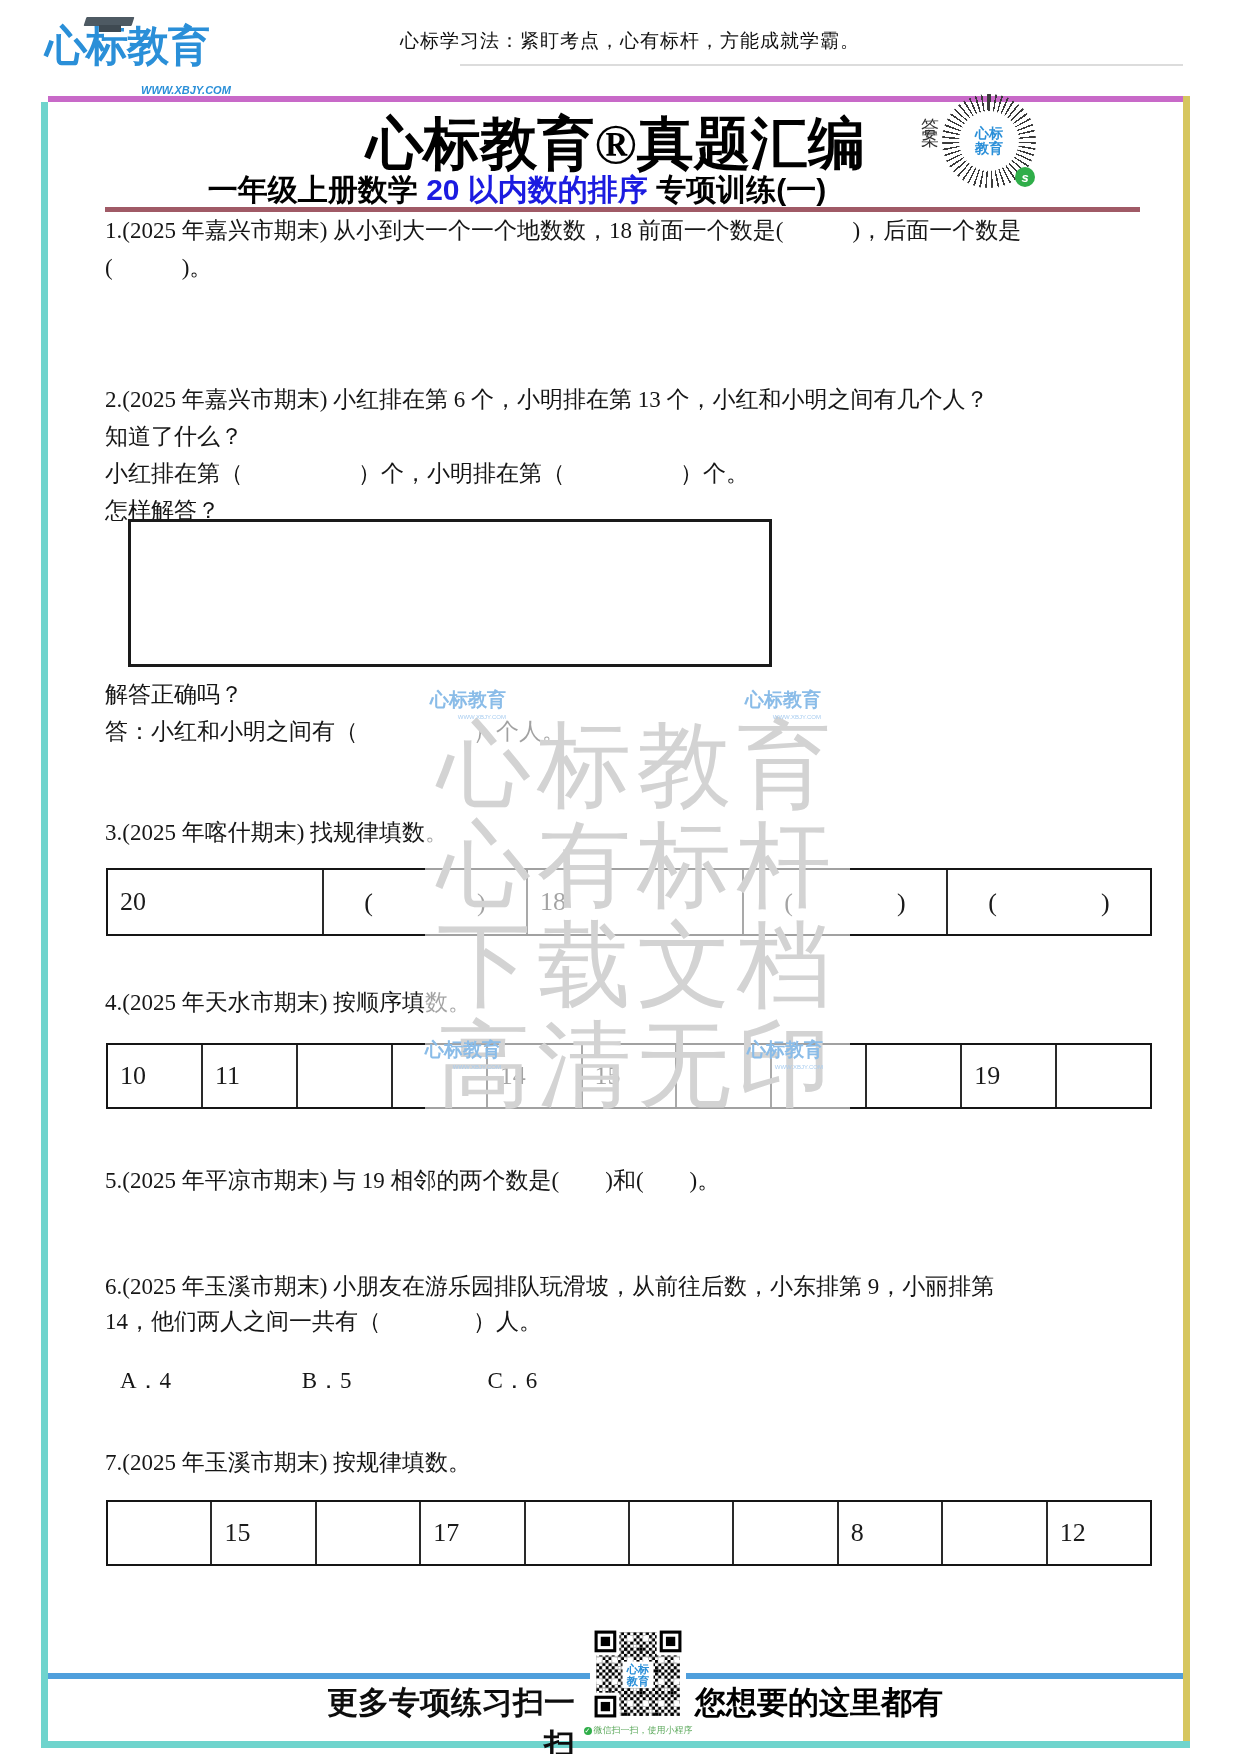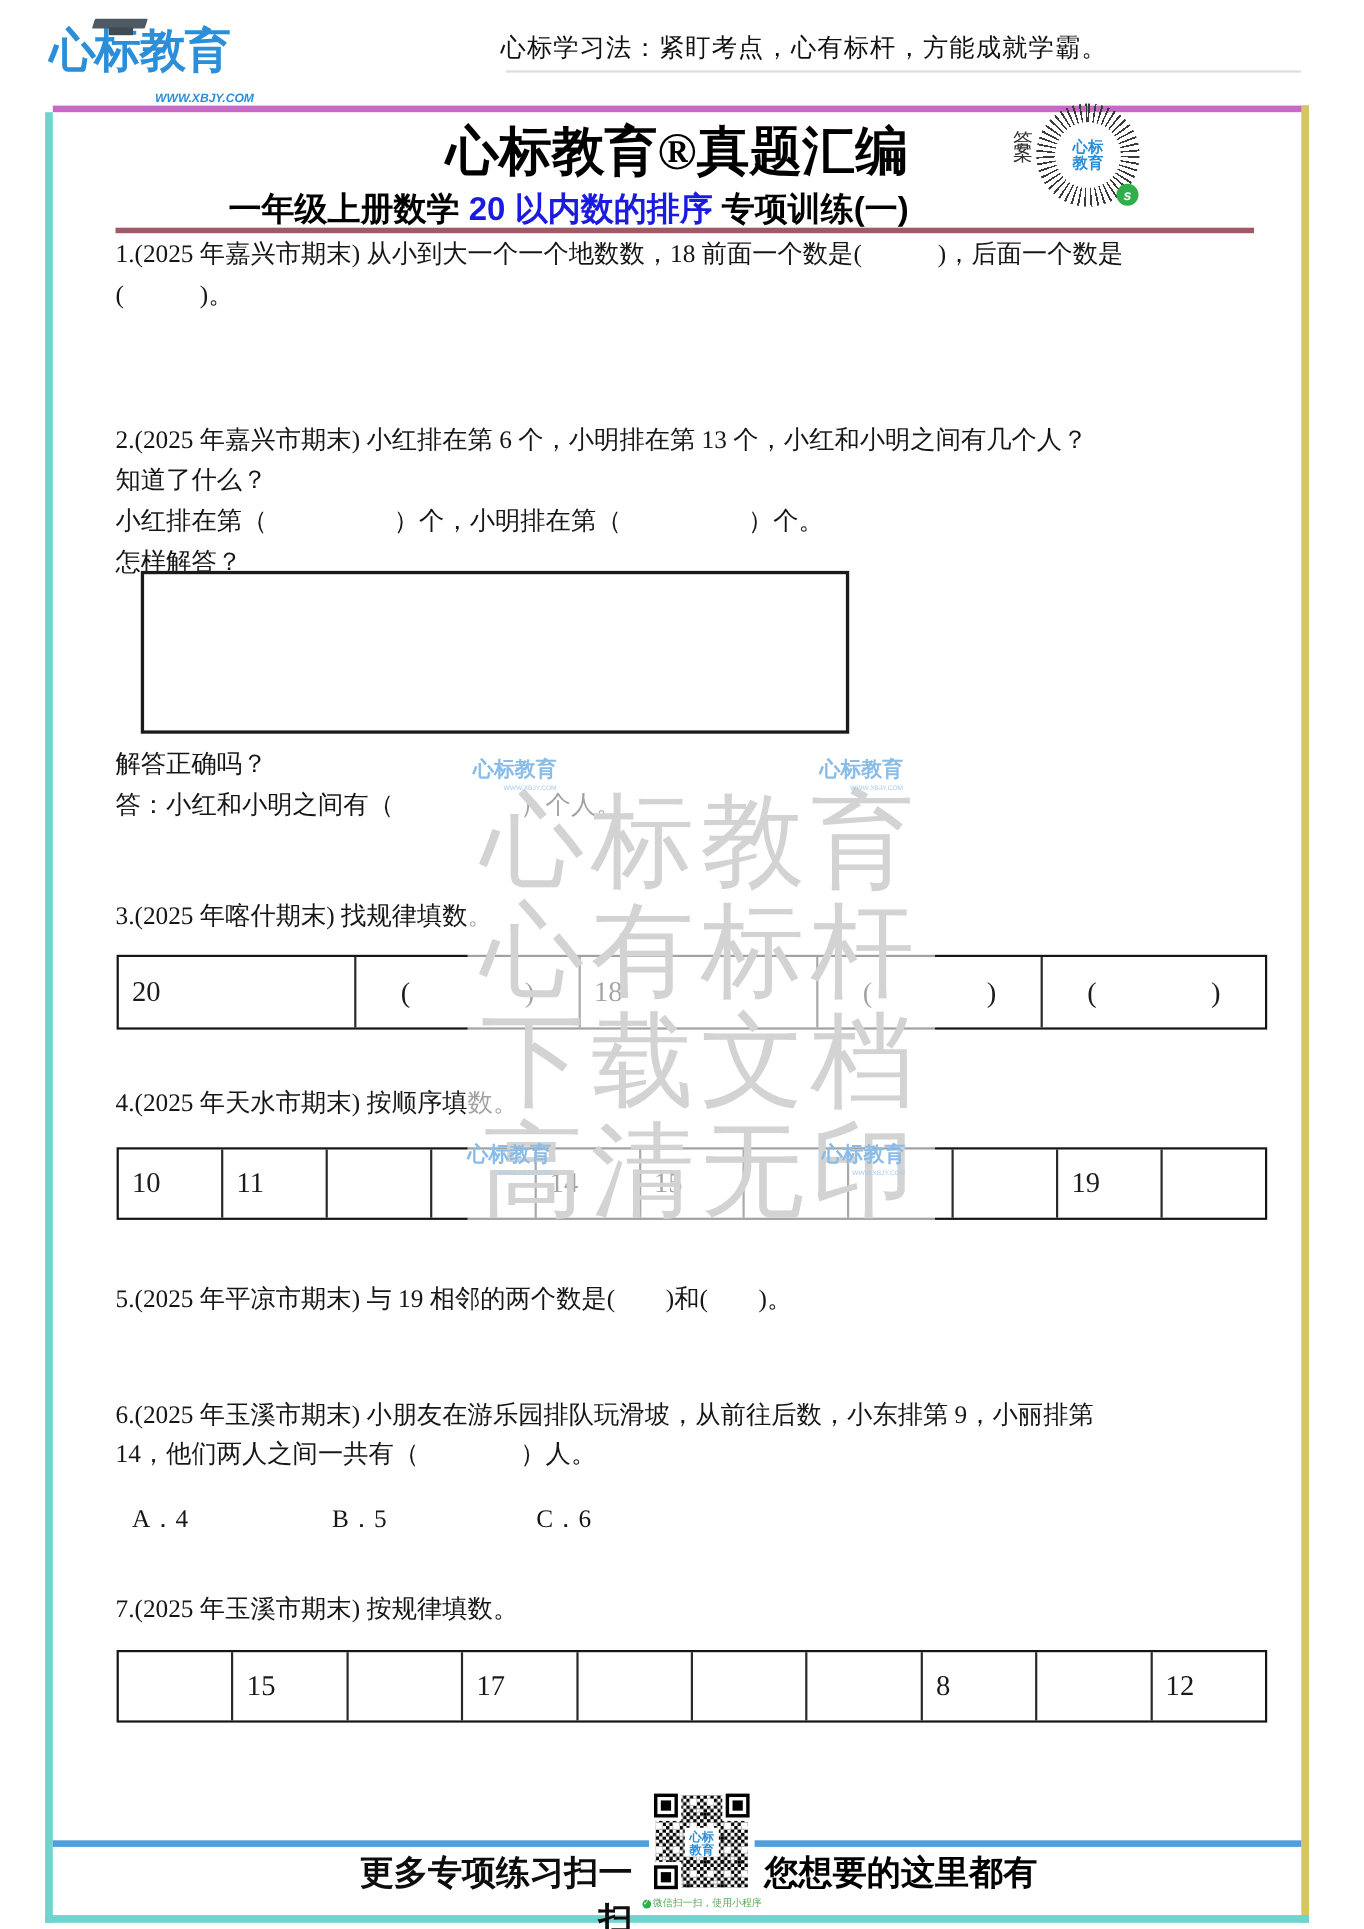--- a/index.html
+++ b/index.html
@@ -14,39 +14,39 @@
   .h-grayline{position:absolute;left:460px;top:64px;width:723px;height:2px;background:#dcdcdc;}
 
   
   .logo{position:absolute;left:45px;top:24px;font-family:"Liberation Sans",sans-serif;
         font-weight:bold;font-size:42px;line-height:44px;color:#2a8fd8;letter-spacing:-1px;}
   .cap-top{position:absolute;left:40px;top:-7px;width:48px;height:9px;background:#4e5a63;
            transform:skewX(-18deg);border-radius:1px;}
   .cap-base{position:absolute;left:54px;top:1px;width:22px;height:7px;background:#3f4a52;}
   .logo-site{position:absolute;left:96px;top:44px;font-size:11px;font-style:italic;
              letter-spacing:0;color:#2a8fd8;font-weight:bold;}
-  .slogan{position:absolute;left:400px;top:28px;width:662px;text-align:center;
-          font-size:23px;letter-spacing:1px;color:#111;}
+  .slogan{position:absolute;left:400px;top:28px;width:662px;text-align:left;
+          font-size:19px;letter-spacing:1px;color:#111;}
 
   
   .ans-label{position:absolute;left:918px;top:104px;writing-mode:vertical-rl;
              font-size:18px;letter-spacing:10px;color:#333;}
   .mini-qr{position:absolute;left:942px;top:94px;width:94px;height:94px;border-radius:50%;
            background:repeating-conic-gradient(#3a3a3a 0deg 2.2deg,transparent 2.2deg 7.6deg);}
   .mini-qr-inner{position:absolute;inset:17px;border-radius:50%;background:#fff;
                  display:flex;flex-direction:column;align-items:center;justify-content:center;}
   .mini-qr-text{font-family:"Liberation Sans",sans-serif;font-weight:bold;font-size:14px;
                 line-height:15px;color:#2a8fd8;}
   .wechat-badge{position:absolute;right:1px;bottom:1px;width:20px;height:20px;border-radius:50%;
                 background:#2fae49;color:#fff;display:flex;align-items:center;justify-content:center;
                 font-family:"Liberation Sans",sans-serif;font-size:13px;font-weight:bold;font-style:italic;}
 
   
   .title{position:absolute;left:48px;top:106px;width:1135px;text-align:center;
-         font-size:48px;font-weight:700;color:#000;}
+         font-size:57px;font-weight:700;color:#000;}
   .subtitle{position:absolute;left:48px;top:170px;width:938px;text-align:center;
             font-family:"Liberation Sans",sans-serif;font-size:30px;font-weight:bold;color:#000;}
   .sub-hl{color:#1b1be0;}
   .m-line{position:absolute;left:105px;top:207px;width:1035px;height:5px;background:#a05a66;}
 
   
   .q{position:absolute;left:105px;width:1040px;font-size:23px;line-height:37px;color:#161616;}
   .q1{top:212px;}
   .q2{top:381px;}
   .ansbox{position:absolute;left:128px;top:519px;width:638px;height:142px;border:3px solid #1a1a1a;background:#fff;}

